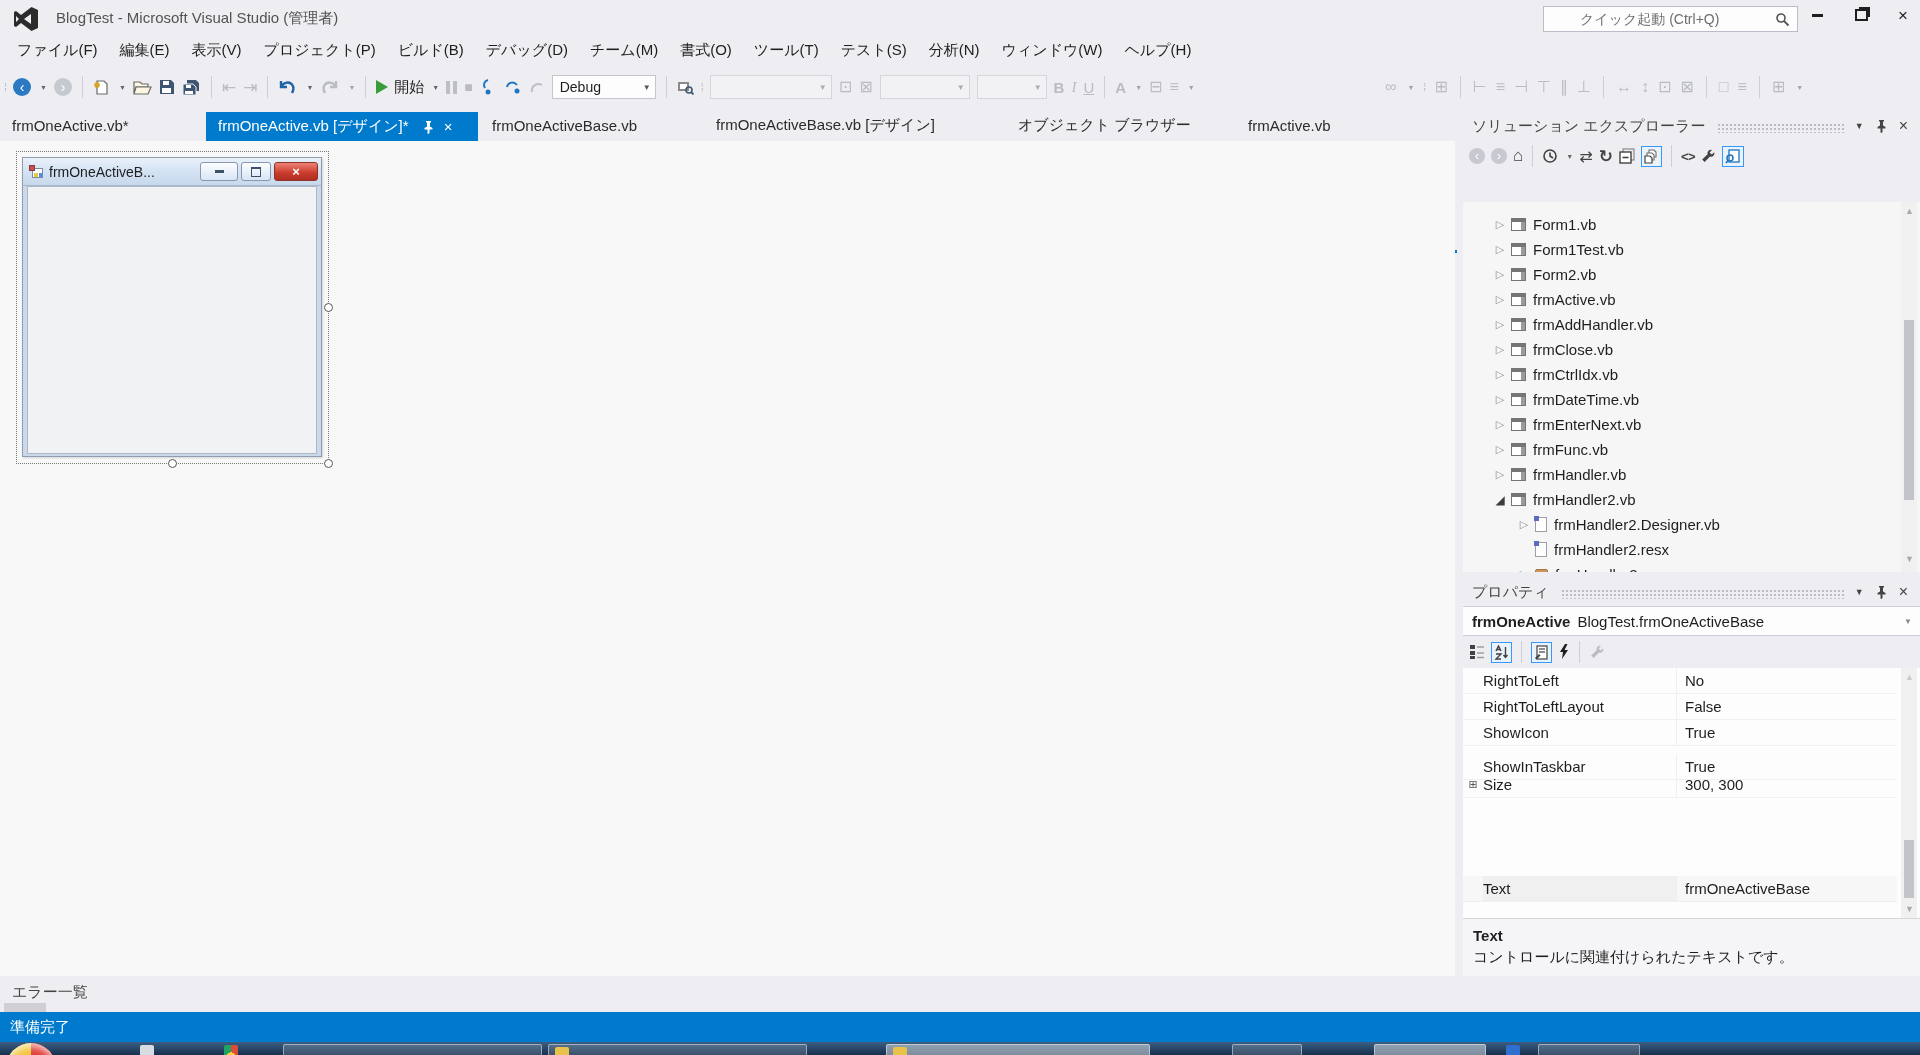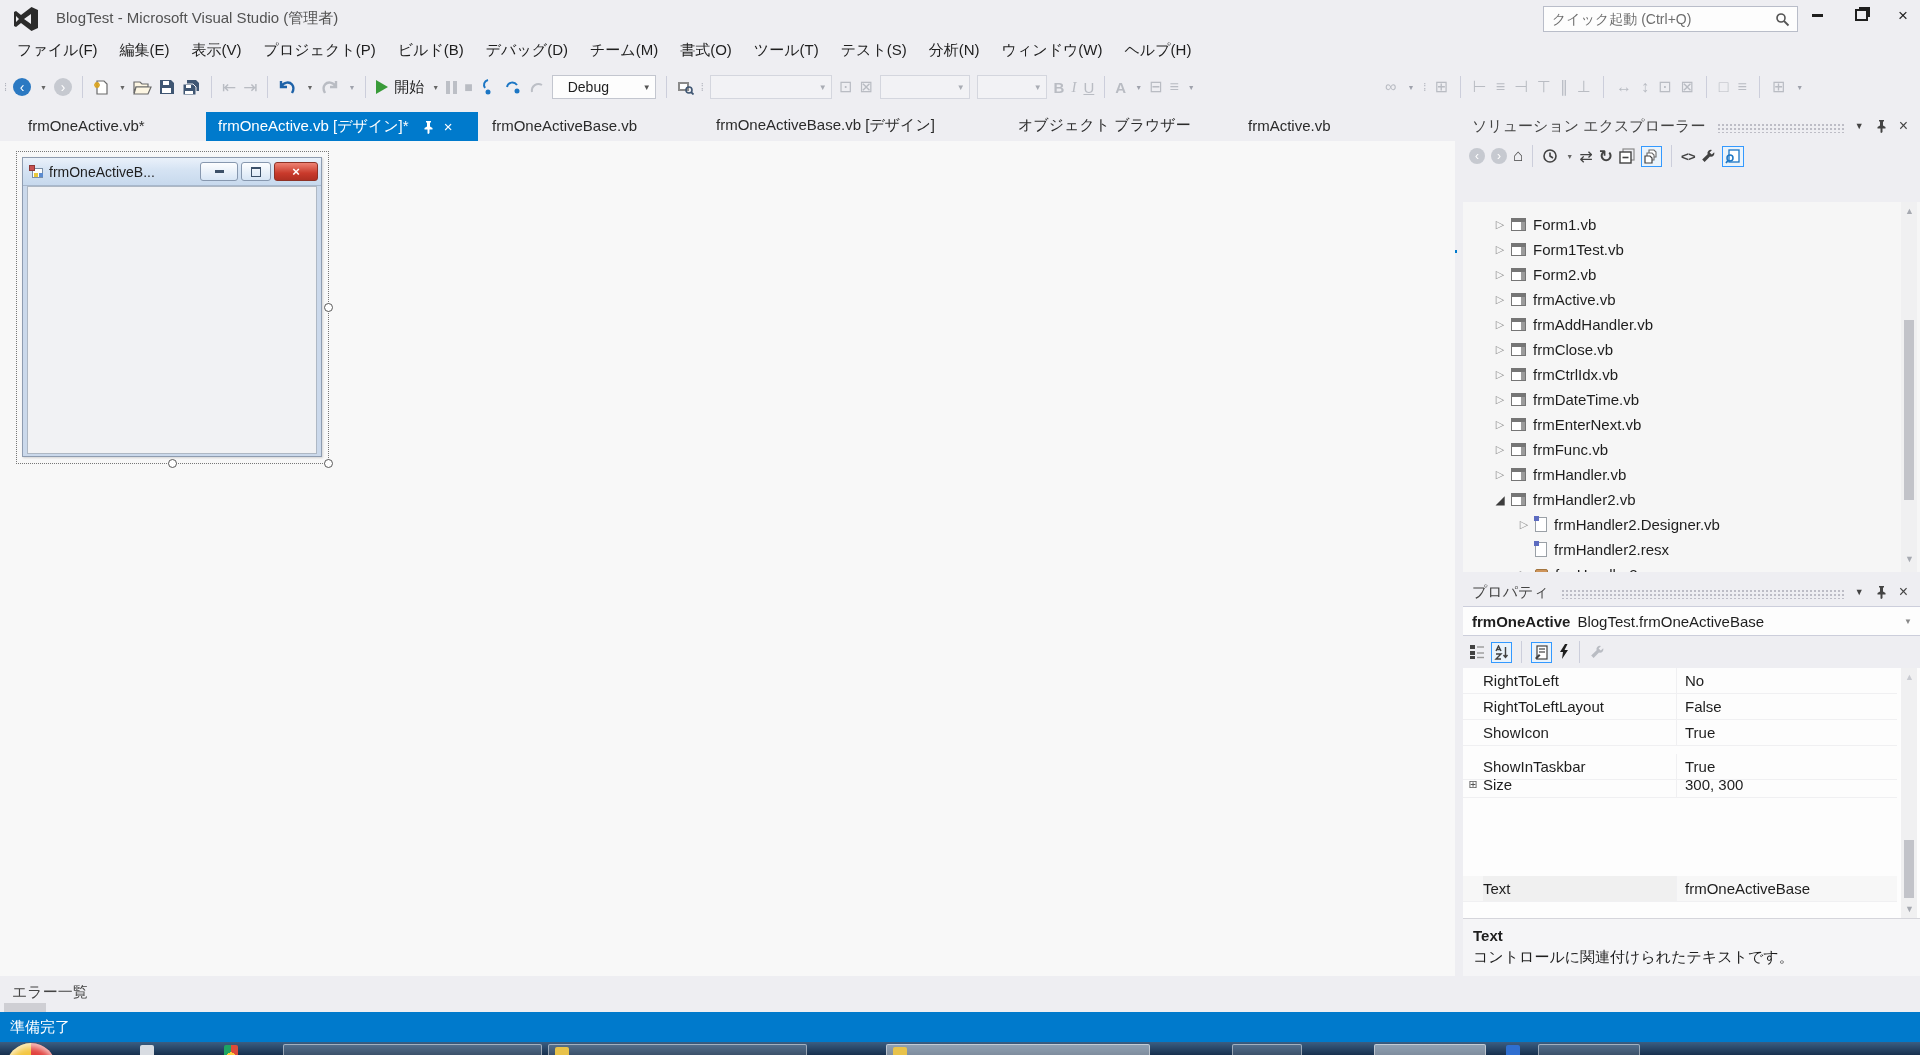--- a/index.html
+++ b/index.html
@@ -15,41 +15,41 @@
   .dk{color:#424242;}
   svg{display:block;}
 
   
   #titlebar{left:0;top:0;width:1920px;height:38px;background:#EEEEF2;}
   #vslogo{left:13px;top:6px;}
   #apptitle{left:56px;top:9px;color:#525252;}
   #quicklaunch{left:1543px;top:6px;width:255px;height:26px;background:#FDFDFD;
       border:1px solid #B9BDC9;box-sizing:border-box;display:flex;align-items:center;}
   #quicklaunch input{border:0;outline:0;background:transparent;flex:1;padding:0 8px;
-      font:14px "Liberation Sans","DejaVu Sans",sans-serif;color:#1E1E1E;}
+      font:14px "Liberation Sans","DejaVu Sans",sans-serif;color:#1E1E1E;margin-left:28px;}
   #quicklaunch input::placeholder{color:#6D6D6D;}
   .winbtn{top:0;width:38px;height:30px;display:flex;align-items:center;justify-content:center;color:#1E1E1E;}
   .minbar{width:11px;height:3px;background:#1E1E1E;}
   .restbox{width:9px;height:8px;border:2px solid #1E1E1E;box-shadow:3px -3px 0 -1px #1E1E1E;}
   .closex{font-size:17px;line-height:1;}
 
   
   #menubar{left:0;top:38px;width:1920px;height:24px;display:flex;align-items:center;padding-left:6px;}
   .menuitem{padding:0 11px;color:#1E1E1E;}
 
   
   #toolbar{left:0;top:62px;width:1920px;height:50px;}
   #tbleft{left:4px;top:10px;height:30px;display:flex;align-items:center;gap:7px;}
   #tbright{left:1385px;top:10px;height:30px;display:flex;align-items:center;gap:9px;}
   .grip{color:#B2B5BE;font-size:11px;letter-spacing:-1px;}
   .navcirc{width:18px;height:18px;border-radius:50%;color:#fff;display:flex;align-items:center;
       justify-content:center;font-size:14px;line-height:1;padding-bottom:1px;box-sizing:border-box;}
   .combo{height:24px;box-sizing:border-box;border:1px solid #C3C6CF;background:#FDFDFD;
       display:flex;align-items:center;font-size:14px;}
-  .combo .cv{flex:1;padding:0 15px;}
+  .combo .cv{flex:1;padding:0 7px;}
   .combo .ca{width:16px;text-align:center;font-size:8px;color:#555;}
   .combo.dis{background:#F2F2F5;border-color:#D4D6DE;}
   .glyph18{font-size:17px;line-height:1;}
   .playtri{width:0;height:0;border-left:12px solid #399B39;border-top:7px solid transparent;
       border-bottom:7px solid transparent;}
   .pausebars{display:flex;gap:3px;}
   .pausebars i{width:4px;height:13px;background:#BCBFC6;}
   .layico{font-size:16px;color:#B9BCC3;line-height:1;}
 
   
@@ -314,21 +314,21 @@
     <span class="layico">□</span>
     <span class="layico">≡</span>
     <span class="sep"></span>
     <span class="layico">⊞</span>
     <span class="ddg">▼</span>
   </div>
 </div>
 
 <div id="tabbar" class="abs">
   <div id="tabline" class="abs"></div>
-  <div class="dtab abs" style="left:0;width:206px;padding-left:28px">
+  <div class="dtab abs" style="left:0;width:206px;padding-left:12px">
     <span>frmOneActive.vb*</span>
   </div>
   <div class="dtab active abs" style="left:206px;width:272px;padding-left:12px;box-sizing:border-box">
     <span>frmOneActive.vb [デザイン]*</span>
     <svg width="11" height="14" viewBox="0 0 11 14" style="margin-left:14px">
       <path fill="#fff" d="M3 1 h5 v1.5 h-1 v4 l2.5 1.5 v1.5 H6.5 v3.5 L5.5 14 4.5 13.5 V9.5 H1.5 V8 L4 6.5 v-4 H3 z"></path>
     </svg>
     <span class="tabx">×</span>
   </div>
   <div class="dtab abs" style="left:478px;width:226px;padding-left:14px">

